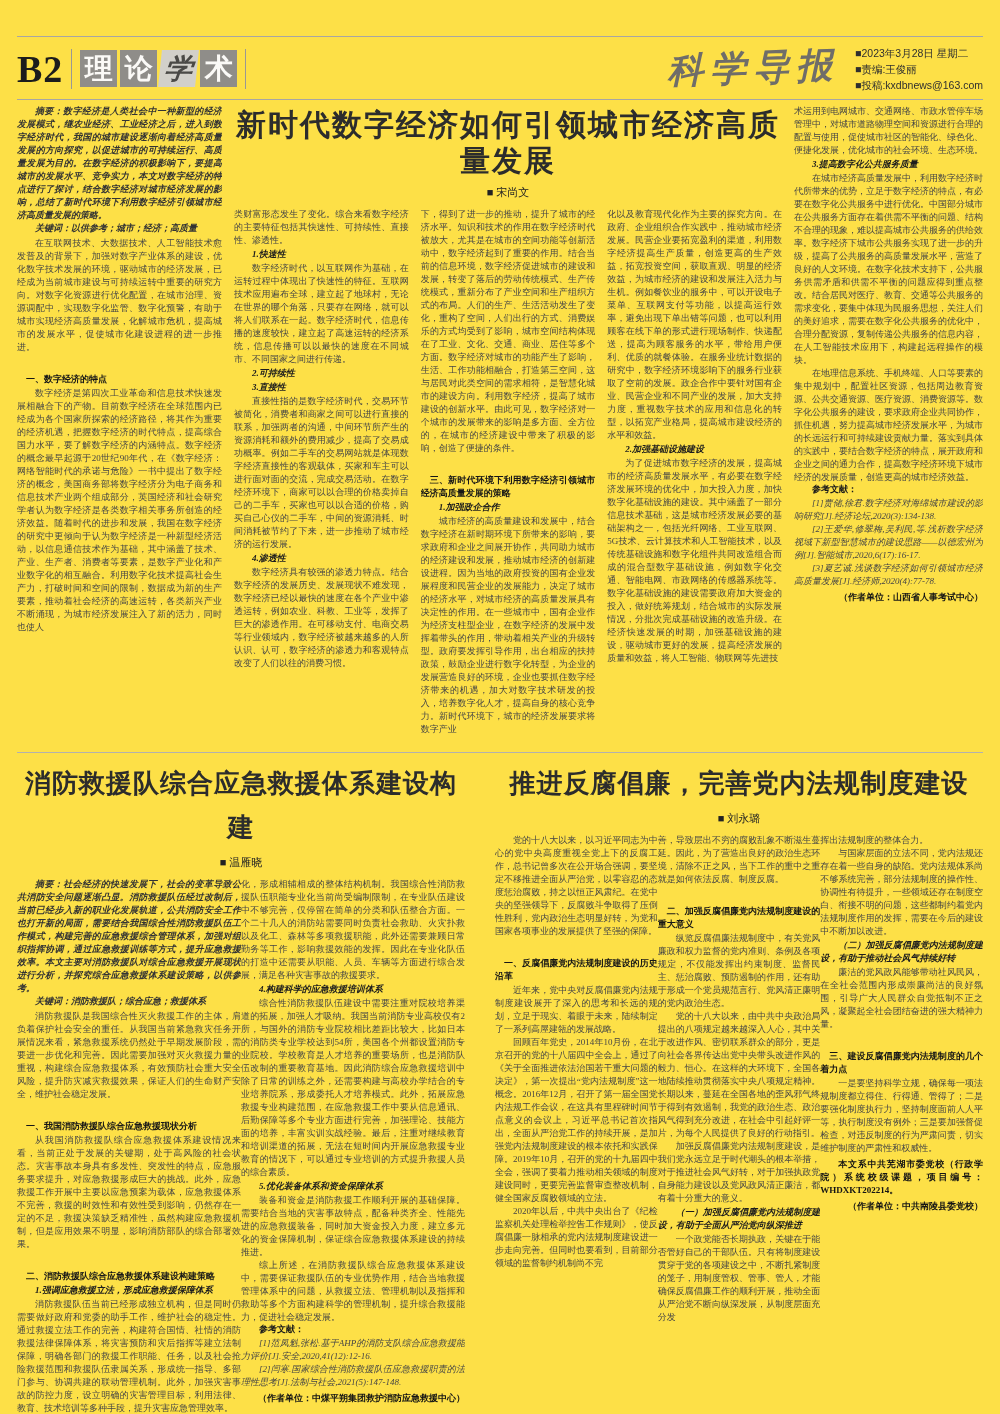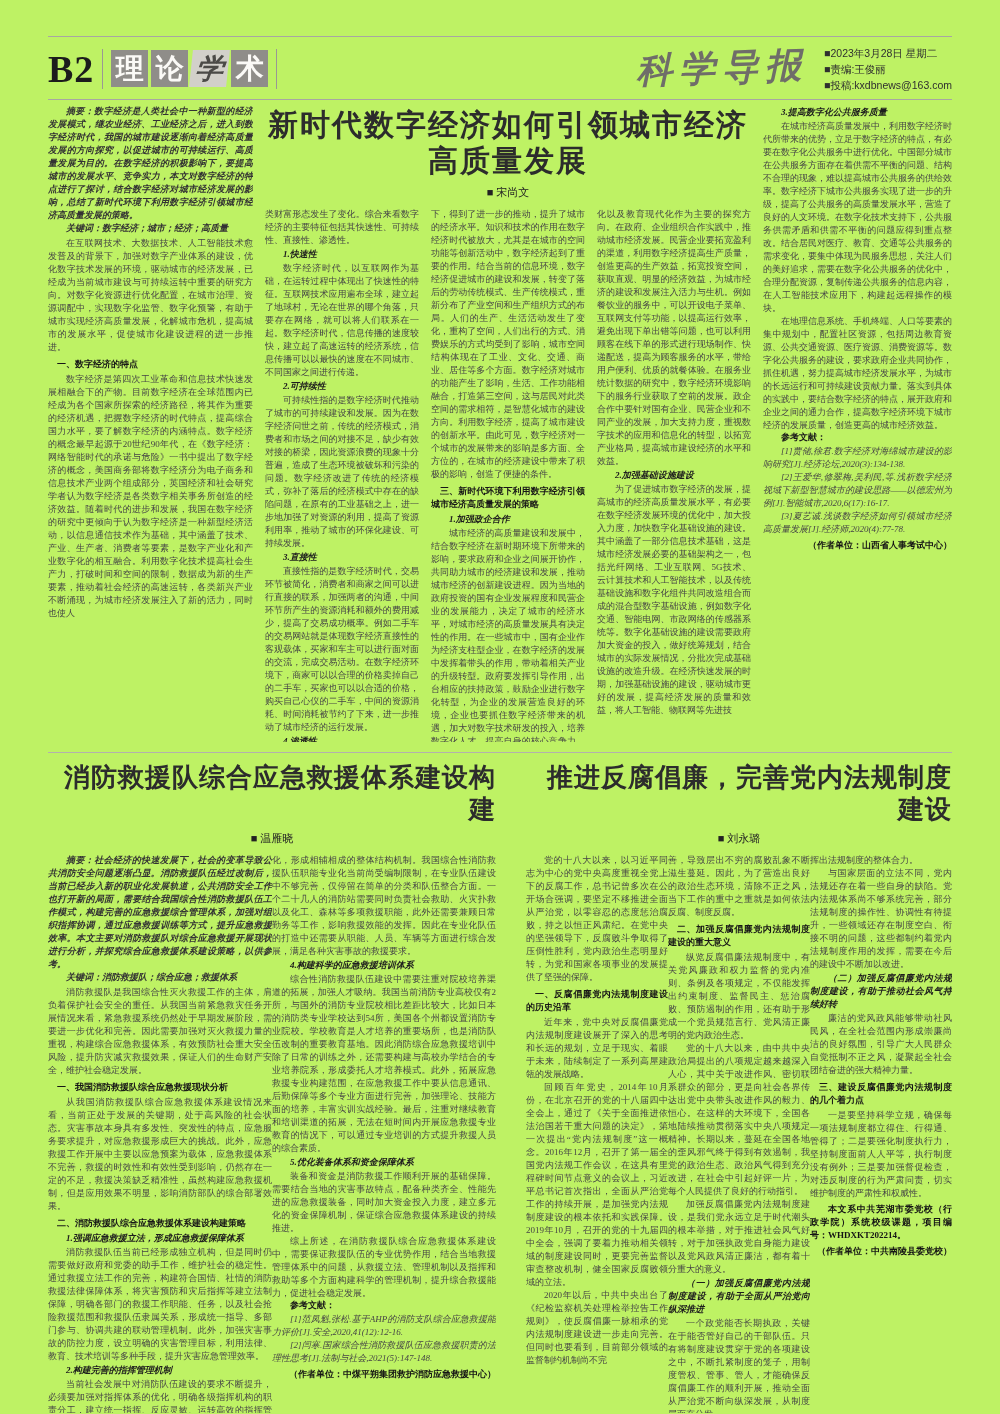--- a/index.html
+++ b/index.html
@@ -1,19 +1,19 @@
 <!DOCTYPE html>
 <html><head>
 <meta charset="utf-8">
 <style>
   * { margin:0; padding:0; box-sizing:border-box; }
   html,body { background:#e8e6e1; }
   .page {
-    width:1000px; height:1414px; margin:0 auto; background:#bef264;
-    padding:0 48px; overflow:hidden; position:relative;
+    width:1000px; height:1414px; margin:0 auto; background:#fde047;
+    padding:0 17px; overflow:hidden; position:relative;
     font-family:"Liberation Serif", serif; color:#3f3f3f;
   }
   
   .rule { border-top:1px solid #a8a6a2; }
   .header-bar { display:flex; justify-content:space-between; align-items:center; padding:7px 0 6px; }
   .header-left { display:flex; align-items:center; gap:8px; }
   .edition { font-size:38px; font-weight:bold; color:#1c1c1c; font-family:"Liberation Serif",serif; letter-spacing:1px; }
   .vline { width:1px; height:40px; background:#9a9894; display:inline-block; }
   .section-boxes { display:flex; gap:3px; }
   .sec-box {
@@ -24,21 +24,21 @@
   .sec-box:nth-of-type(3) { background:#d2d0ca; color:#4b4a47; font-family:"Liberation Serif",serif; font-style:italic; transform:skewX(-6deg); }
   .header-right { display:flex; align-items:center; gap:16px; }
   .masthead {
     font-size:36px; font-weight:bold; font-style:italic; color:#6f6d69;
     font-family:"Liberation Serif",serif; letter-spacing:7px; transform:rotate(-2deg);
   }
   .pub-info { font-size:10.5px; color:#2f2f2f; line-height:16px; font-family:"Liberation Sans",sans-serif; }
   
   .para { font-size:9px; line-height:13px; text-align:justify; text-indent:2em; color:#454545; }
   .p-cont { text-indent:0; }
-  .p-h1 { font-family:Liberation Mono, monospace; font-weight:bold; color:#161616; text-indent:1em; margin:5px 0 1px; }
+  .p-h1 { font-family:Liberation Serif, serif; font-weight:bold; color:#161616; text-indent:1em; margin:19px 0 1px; }
   .p-h2 { font-weight:bold; font-style:italic; color:#1d1d1d; margin:1px 0; }
   .p-abstract, .p-keywords { font-style:italic; font-weight:700; color:#333; }
   .p-keywords { margin-bottom:2px; }
   .p-refhead { font-weight:bold; color:#1a1a1a;font-family:Liberation Mono, monospace; }
   .p-ref { font-style:italic; }
   .p-author { font-weight:bold; text-align:right; text-indent:0; color:#141414; margin-top:3px; }
   .p-note { font-weight:bold; color:#141414; margin-top:3px; }
   .text-col { overflow:hidden; }
   
   .top-article { display:flex; gap:12px; height:642px; padding-top:5px; }
@@ -54,21 +54,21 @@
   .mid-cols { display:flex; gap:12px; flex:1; overflow:hidden; }
   .mid-cols .text-col { flex:1; }
   
   .section-divider { border-top:1px solid #b3b1ad; margin:10px 0 0; }
   .bottom-wrap { display:flex; gap:30px; height:660px; padding-top:8px; }
   .bottom-article { display:flex; flex-direction:column; }
   .bottom-left { width:448px; }
   .bottom-right { flex:1; }
   .art-title-bottom {
     font-family:"Liberation Sans",sans-serif; font-weight:bold; font-size:26px;
-    color:#2c2c2c; letter-spacing:1px; line-height:32px;text-align:right;
+    color:#2c2c2c; letter-spacing:1px; line-height:44px;
   }
   .bottom-cols { display:flex; flex:1; overflow:hidden; }
   .bottom-cols .text-col { flex:1; }
 </style>
 </head>
 <body>
 
 <div class="page">
 
   <div class="rule" style="margin-top:36px;"></div>
@@ -93,38 +93,37 @@
         <div>■投稿:kxdbnews@163.com</div>
       </div>
     </div>
   </div>
   <div class="rule"></div>
 
   <section class="top-article">
     <div class="text-col colA">
 
     <p class="para p-abstract">摘要：数字经济是人类社会中一种新型的经济发展模式，继农业经济、工业经济之后，进入到数字经济时代，我国的城市建设逐渐向着经济高质量发展的方向探究，以促进城市的可持续运行、高质量发展为目的。在数字经济的积极影响下，要提高城市的发展水平、竞争实力，本文对数字经济的特点进行了探讨，结合数字经济对城市经济发展的影响，总结了新时代环境下利用数字经济引领城市经济高质量发展的策略。</p>
-        <p class="para p-keywords">关键词：数字经济；城市；经济；高质量</p>
+        <p class="para p-keywords">关键词：以供参考；城市；经济；高质量</p>
         <p class="para p-body">在互联网技术、大数据技术、人工智能技术愈发普及的背景下，加强对数字产业体系的建设，优化数字技术发展的环境，驱动城市的经济发展，已经成为当前城市建设与可持续运转中重要的研究方向。对数字化资源进行优化配置，在城市治理、资源调配中，实现数字化监管、数字化预警，有助于城市实现经济高质量发展，化解城市危机，提高城市的发展水平，促使城市化建设进程的进一步推进。</p>
         <p class="para p-h1">一、数字经济的特点</p>
         <p class="para p-body">数字经济是第四次工业革命和信息技术快速发展相融合下的产物。目前数字经济在全球范围内已经成为各个国家所探索的经济路径，将其作为重要的经济机遇，把握数字经济的时代特点，提高综合国力水平，要了解数字经济的内涵特点。数字经济的概念最早起源于20世纪90年代，在《数字经济：网络智能时代的承诺与危险》一书中提出了数字经济的概念，美国商务部将数字经济分为电子商务和信息技术产业两个组成部分，英国经济和社会研究学者认为数字经济是各类数字相关事务所创造的经济效益。随着时代的进步和发展，我国在数字经济的研究中更倾向于认为数字经济是一种新型经济活动，以信息通信技术作为基础，其中涵盖了技术、产业、生产者、消费者等要素，是数字产业化和产业数字化的相互融合。利用数字化技术提高社会生产力，打破时间和空间的限制，数据成为新的生产要素，推动着社会经济的高速运转，各类新兴产业不断涌现，为城市经济发展注入了新的活力，同时也使人</p>
       </div>
     <div class="mid">
       <div class="headline-block">
         <div class="art-title-top">新时代数字经济如何引领城市经济高质量发展</div>
         <div class="byline">■ 宋尚文</div>
       </div>
       <div class="mid-cols">
         <div class="text-col">
 
         <p class="para p-cont">类财富形态发生了变化。综合来看数字经济的主要特征包括其快速性、可持续性、直接性、渗透性。</p>
             <p class="para p-h2">1.快速性</p>
             <p class="para p-body">数字经济时代，以互联网作为基础，在运转过程中体现出了快速性的特征。互联网技术应用遍布全球，建立起了地球村，无论在世界的哪个角落，只要存在网络，就可以将人们联系在一起。数字经济时代，信息传播的速度较快，建立起了高速运转的经济系统，信息传播可以以最快的速度在不同城市、不同国家之间进行传递。</p>
             <p class="para p-h2">2.可持续性</p>
-            <p class="para p-body">可持续性指的是数字经济时代推动了城市的可持续建设和发展。因为在数字经济问世之前，传统的经济模式，消费者和市场之间的对接不足，缺少有效对接的桥梁，因此资源浪费的现象十分普遍，造成了生态环境被破坏和污染的问题。数字经济改进了传统的经济模式，弥补了落后的经济模式中存在的缺陷问题，在原有的工业基础之上，进一步地加强了对资源的利用，提高了资源利用率，推动了城市的环保化建设、可持续发展。</p>
             <p class="para p-h2">3.直接性</p>
             <p class="para p-body">直接性指的是数字经济时代，交易环节被简化，消费者和商家之间可以进行直接的联系，加强两者的沟通，中间环节所产生的资源消耗和额外的费用减少，提高了交易成功概率。例如二手车的交易网站就是体现数字经济直接性的客观载体，买家和车主可以进行面对面的交流，完成交易活动。在数字经济环境下，商家可以以合理的价格卖掉自己的二手车，买家也可以以合适的价格，购买自己心仪的二手车，中间的资源消耗、时间消耗被节约了下来，进一步推动了城市经济的运行发展。</p>
             <p class="para p-h2">4.渗透性</p>
             <p class="para p-body">数字经济具有较强的渗透力特点。结合数字经济的发展历史、发展现状不难发现，数字经济已经以最快的速度在各个产业中渗透运转，例如农业、科教、工业等，发挥了巨大的渗透作用。在可移动支付、电商交易等行业领域内，数字经济被越来越多的人所认识、认可，数字经济的渗透力和客观特点改变了人们以往的消费习惯。</p>
           </div>
         <div class="text-col">
 
         <p class="para p-cont">下，得到了进一步的推动，提升了城市的经济水平。知识和技术的作用在数字经济时代被放大，尤其是在城市的空间功能等创新活动中，数字经济起到了重要的作用。结合当前的信息环境，数字经济促进城市的建设和发展，转变了落后的劳动传统模式、生产传统模式，重新分布了产业空间和生产组织方式的布局。人们的生产、生活活动发生了变化，重构了空间，人们出行的方式、消费娱乐的方式均受到了影响，城市空间结构体现在了工业、文化、交通、商业、居住等多个方面。数字经济对城市的功能产生了影响，生活、工作功能相融合，打造第三空间，这与居民对此类空间的需求相符，是智慧化城市的建设方向。利用数字经济，提高了城市建设的创新水平。由此可见，数字经济对一个城市的发展带来的影响是多方面、全方位的，在城市的经济建设中带来了积极的影响，创造了便捷的条件。</p>
             <p class="para p-h1">三、新时代环境下利用数字经济引领城市经济高质量发展的策略</p>
             <p class="para p-h2">1.加强政企合作</p>
@@ -133,20 +132,21 @@
         <div class="text-col">
 
         <p class="para p-cont">化以及教育现代化作为主要的探究方向。在政府、企业组织合作实践中，推动城市经济发展。民营企业要拓宽盈利的渠道，利用数字经济提高生产质量，创造更高的生产效益，拓宽投资空间，获取直观、明显的经济效益，为城市经济的建设和发展注入活力与生机。例如餐饮业的服务中，可以开设电子菜单、互联网支付等功能，以提高运行效率，避免出现下单出错等问题，也可以利用顾客在线下单的形式进行现场制作、快递配送，提高为顾客服务的水平，带给用户便利、优质的就餐体验。在服务业统计数据的研究中，数字经济环境影响下的服务行业获取了空前的发展。政企合作中要针对国有企业、民营企业和不同产业的发展，加大支持力度，重视数字技术的应用和信息化的转型，以拓宽产业格局，提高城市建设经济的水平和效益。</p>
             <p class="para p-h2">2.加强基础设施建设</p>
             <p class="para p-body">为了促进城市数字经济的发展，提高城市的经济高质量发展水平，有必要在数字经济发展环境的优化中，加大投入力度，加快数字化基础设施的建设。其中涵盖了一部分信息技术基础，这是城市经济发展必要的基础架构之一，包括光纤网络、工业互联网、5G技术、云计算技术和人工智能技术，以及传统基础设施和数字化组件共同改造组合而成的混合型数字基础设施，例如数字化交通、智能电网、市政网络的传感器系统等。数字化基础设施的建设需要政府加大资金的投入，做好统筹规划，结合城市的实际发展情况，分批次完成基础设施的改造升级。在经济快速发展的时期，加强基础设施的建设，驱动城市更好的发展，提高经济发展的质量和效益，将人工智能、物联网等先进技</p>
           </div>
       </div>
     </div>
     <div class="text-col colE">
 
+    <p class="para p-cont">术运用到电网城市、交通网络、市政水管停车场管理中，对城市道路物理空间和资源进行合理的配置与使用，促使城市社区的智能化、绿色化、便捷化发展，优化城市的社会环境、生态环境。</p>
         <p class="para p-h2">3.提高数字化公共服务质量</p>
         <p class="para p-body">在城市经济高质量发展中，利用数字经济时代所带来的优势，立足于数字经济的特点，有必要在数字化公共服务中进行优化。中国部分城市在公共服务方面存在着供需不平衡的问题、结构不合理的现象，难以提高城市公共服务的供给效率。数字经济下城市公共服务实现了进一步的升级，提高了公共服务的高质量发展水平，营造了良好的人文环境。在数字化技术支持下，公共服务供需矛盾和供需不平衡的问题应得到重点整改。结合居民对医疗、教育、交通等公共服务的需求变化，要集中体现为民服务思想，关注人们的美好追求，需要在数字化公共服务的优化中，合理分配资源，复制传递公共服务的信息内容，在人工智能技术应用下，构建起远程操作的模块。</p>
         <p class="para p-body">在地理信息系统、手机终端、人口等要素的集中规划中，配置社区资源，包括周边教育资源、公共交通资源、医疗资源、消费资源等。数字化公共服务的建设，要求政府企业共同协作，抓住机遇，努力提高城市经济发展水平，为城市的长远运行和可持续建设贡献力量。落实到具体的实践中，要结合数字经济的特点，展开政府和企业之间的通力合作，提高数字经济环境下城市经济的发展质量，创造更高的城市经济效益。</p>
         <p class="para p-refhead">参考文献：</p>
         <p class="para p-ref">[1]贾储,徐君.数字经济对海绵城市建设的影响研究[J].经济论坛,2020(3):134-138.</p>
         <p class="para p-ref">[2]王爱华,修翠梅,吴利民,等.浅析数字经济视域下新型智慧城市的建设思路——以德宏州为例[J].智能城市,2020,6(17):16-17.</p>
         <p class="para p-ref">[3]夏艺诚.浅谈数字经济如何引领城市经济高质量发展[J].经济师,2020(4):77-78.</p>
         <p class="para p-author">（作者单位：山西省人事考试中心）</p>
       </div>
   </section>

